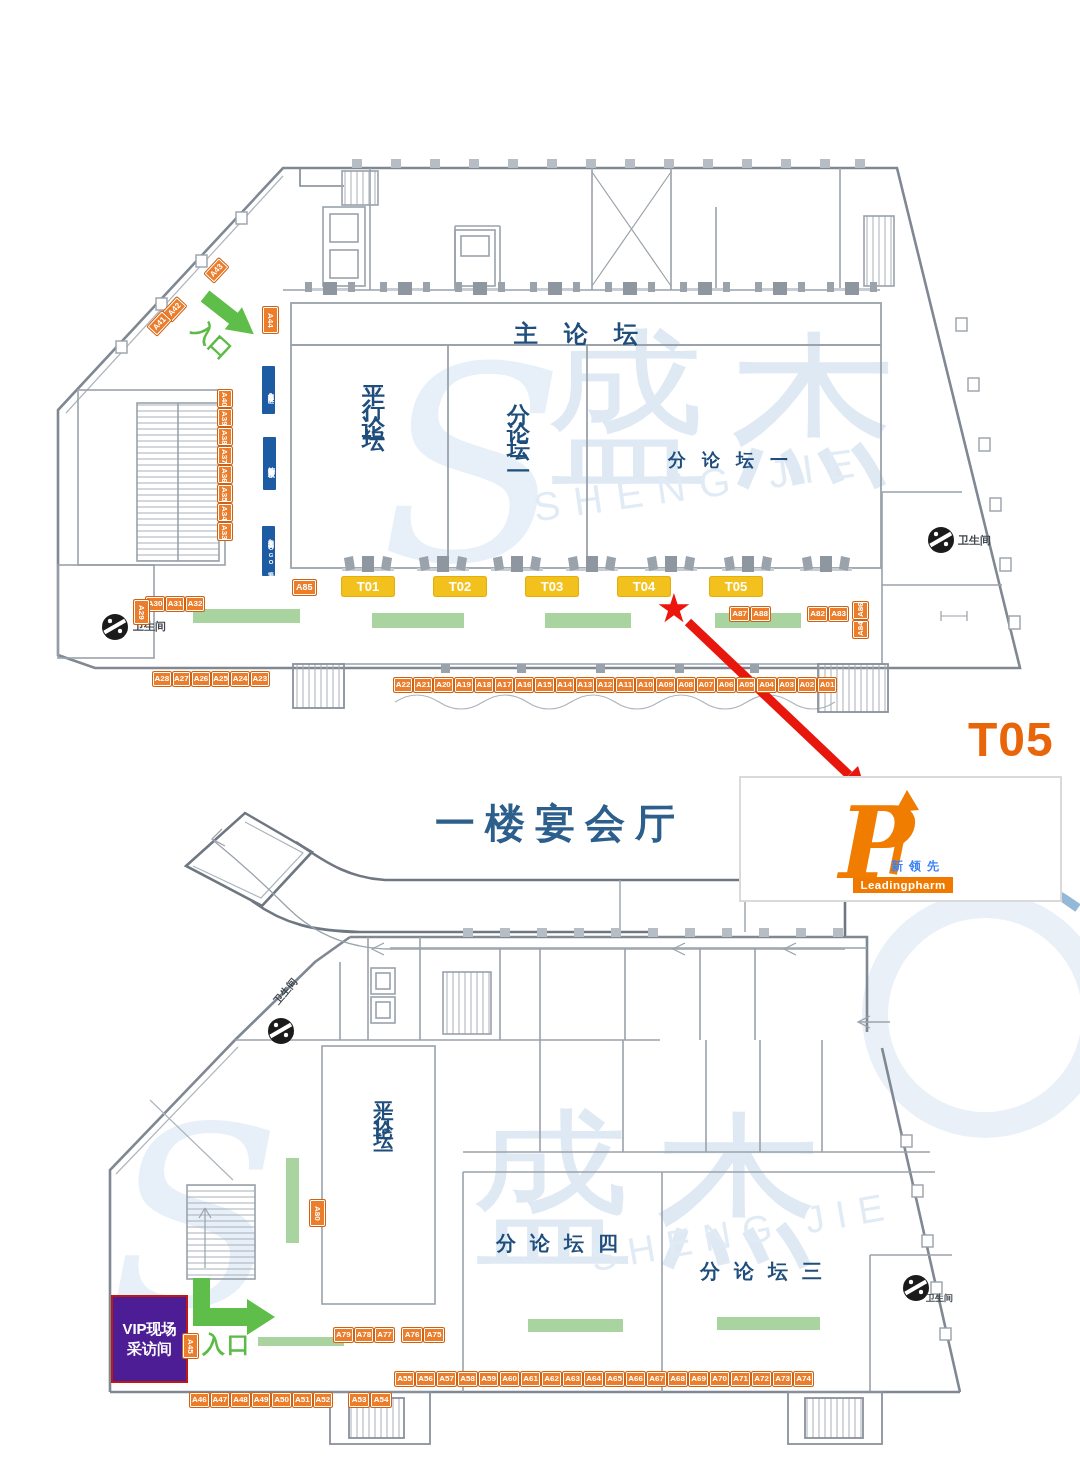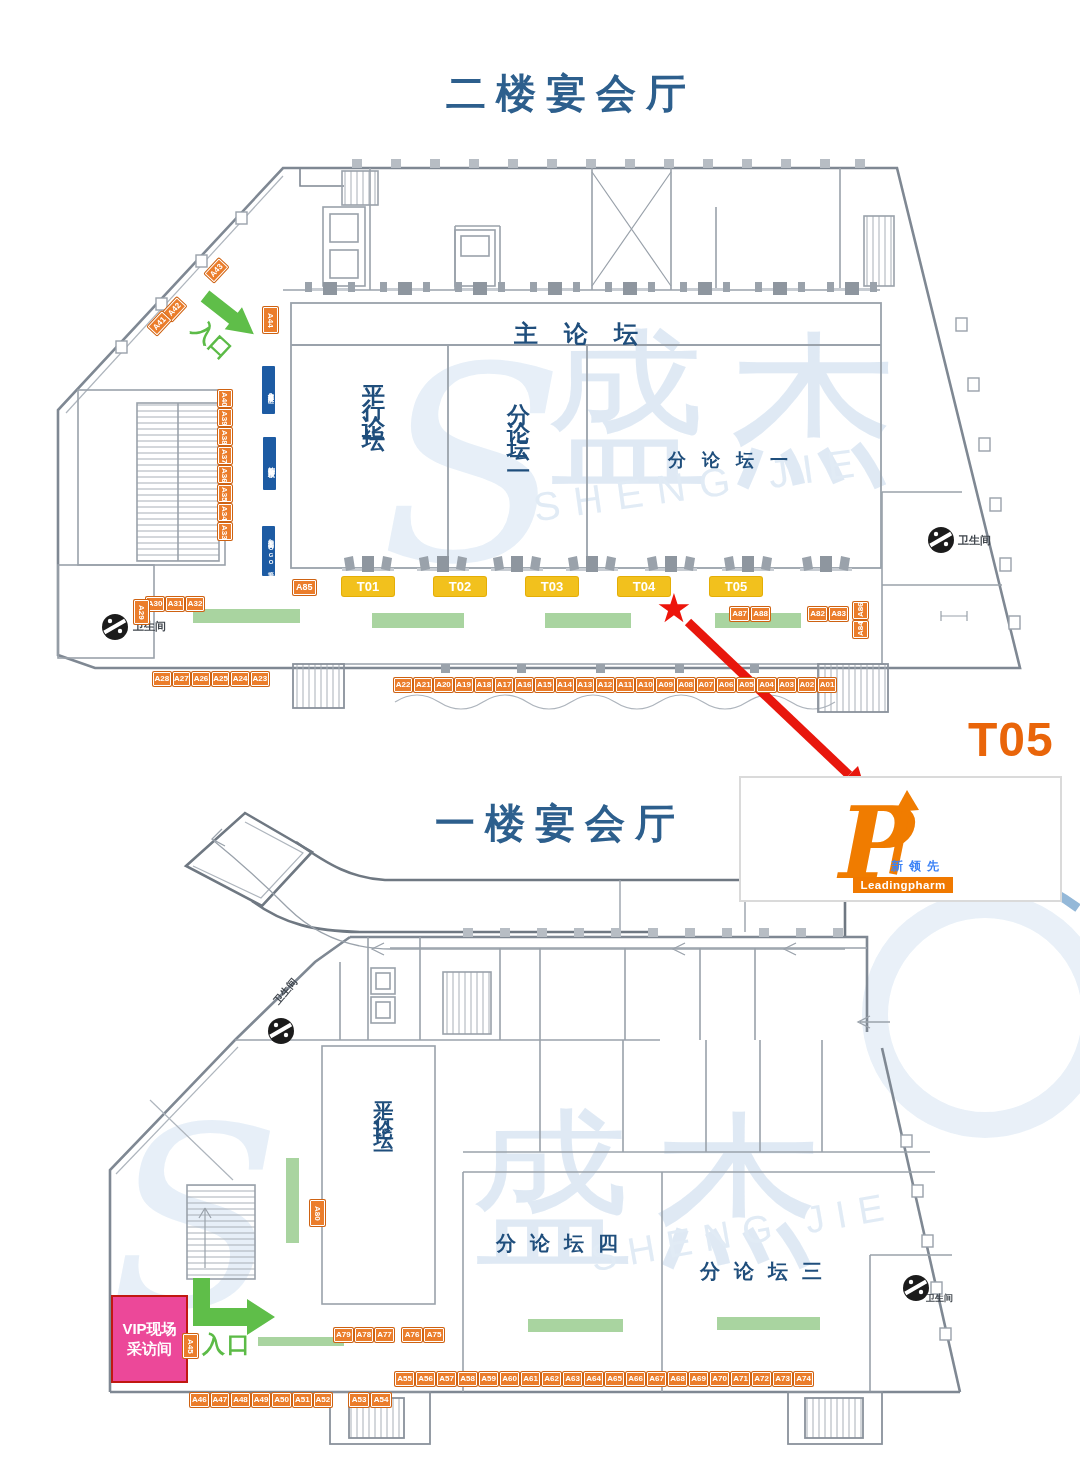--- a/index.html
+++ b/index.html
@@ -35,21 +35,21 @@
 
   
   .board{background:#1D5BA3;color:#fff;writing-mode:vertical-rl;text-orientation:upright;
          font-weight:bold;text-align:center;letter-spacing:1px;border-radius:1px;
          font-family:"Liberation Sans",sans-serif;}
 
   .green-txt{color:#5CBB47;font-weight:bold;white-space:nowrap;font-family:"Liberation Sans",sans-serif;}
   .wctxt{color:#3F454C;font-weight:bold;white-space:nowrap;}
 
   
-  .vip{background:#ec4899;color:#fff;text-align:center;font-weight:bold;font-size:15px;
+  .vip{background:#4c1d95;color:#fff;text-align:center;font-weight:bold;font-size:15px;
        line-height:1.35;display:flex;flex-direction:column;justify-content:center;
        box-shadow:0 0 0 2px #C01810;}
 
   
   .star{color:#ED150B;font-size:40px;line-height:40px;}
   .t05{color:#E9650A;font-weight:bold;font-size:48px;letter-spacing:1px;}
   .logo-box{background:#fff;border:2px solid #DADADA;box-sizing:border-box;}
   .brand-cn{color:#3b82f6;font-weight:bold;font-size:12px;letter-spacing:6px;white-space:nowrap;}
   .brand-en{background:#F07900;color:#fff;font-weight:bold;font-size:11.5px;line-height:16px;
             text-align:center;letter-spacing:0.5px;}
@@ -310,21 +310,20 @@
 
   <use href="#wc" x="281" y="1031"></use>
   <use href="#wc" x="916" y="1288"></use>
 
   <g>
     <path d="M688,622 L849,775" stroke="#E8170D" stroke-width="9" fill="none"></path>
     <polygon points="866,792 840,784 858,766" fill="#E8170D"></polygon>
   </g>
 </svg>
 
-<div class="abs title" style="left:446px;top:66px;">二楼宴会厅</div>
 
 <div class="abs forum" style="left:514px;top:318px;font-size:24px;letter-spacing:26px;">主论坛</div>
 <div class="abs forum vert" style="left:359px;top:366px;font-size:23px;letter-spacing:15px;">平行论坛一</div>
 <div class="abs forum vert" style="left:504px;top:384px;font-size:23px;letter-spacing:18px;">分论坛二</div>
 <div class="abs forum" style="left:668px;top:448px;font-size:18px;letter-spacing:16px;">分论坛一</div>
 
 <div class="abs board" style="left:262px;top:366px;width:13px;height:48px;font-size:6px;">合作媒体展示区</div>
 <div class="abs board" style="left:263px;top:437px;width:13px;height:53px;font-size:7px;">签到背景板</div>
 <div class="abs board" style="left:262px;top:526px;width:13px;height:50px;font-size:6px;">赞助商LOGO墙</div>
 

